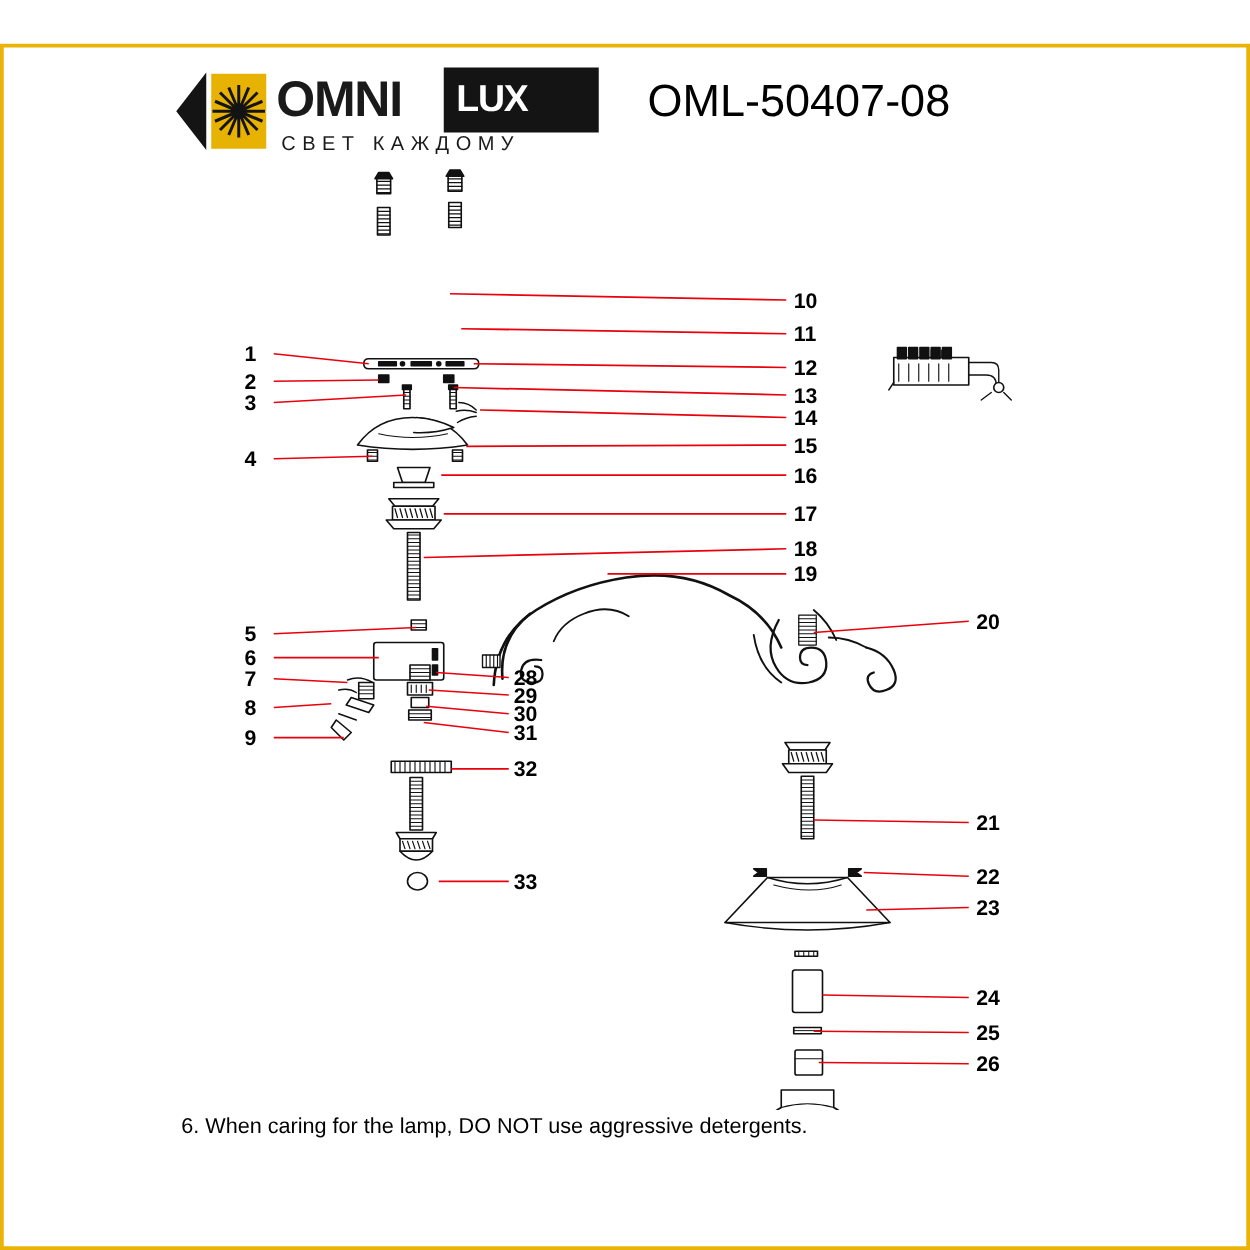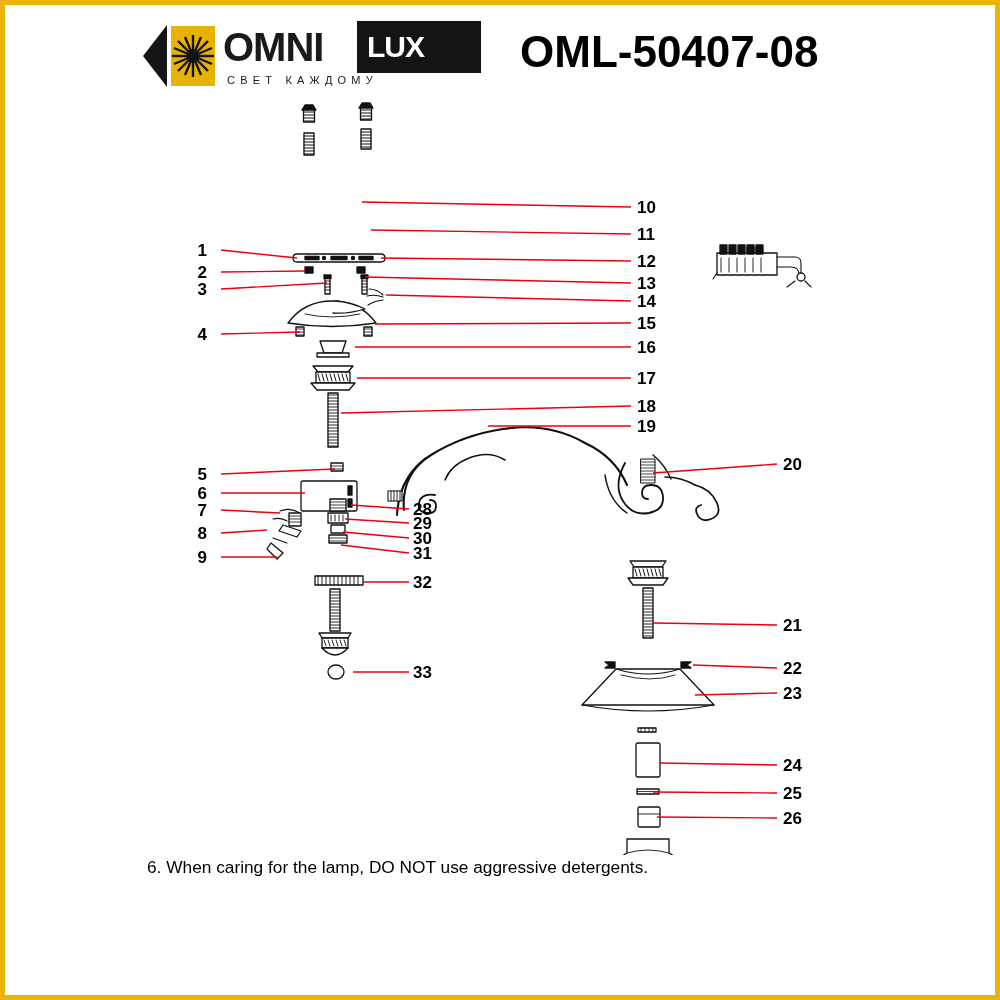--- a/index.html
+++ b/index.html
@@ -11,22 +11,23 @@
     width: 1000px;
     height: 1000px;
     font-family: "Liberation Sans", sans-serif;
     color: #000;
     position: relative;
     overflow: hidden;
   }
   .page {
     position: absolute;
     inset: 0;
-    border: 5px solid #eab308;
+    border: 3px solid #eab308;
     box-sizing: border-box;
+    margin-top: 35px;
   }
 
   
   .header {
     position: absolute;
     top: 10px;
     left: 130px;
     width: 840px;
     height: 80px;
   }
@@ -69,31 +70,31 @@
     font-size: 30px;
     font-weight: bold;
     letter-spacing: -1px;
     line-height: 44px;
     color: #ffffff;
   }
   .logo-tag {
     position: absolute;
     left: 92px;
     top: 55px;
-    font-size: 11px;
+    font-size: 16px;
     letter-spacing: 5.2px;
     color: #1a1a1a;
     font-weight: 500;
   }
   .model {
     position: absolute;
     left: 385px;
     top: 12px;
-    font-size: 44px;
-    font-weight: bold;
+    font-size: 36px;
+    font-weight: normal;
     letter-spacing: 0px;
     color: #000;
   }
 
   
   #diagram {
     position: absolute;
     left: 0;
     top: 90px;
     width: 1000px;

